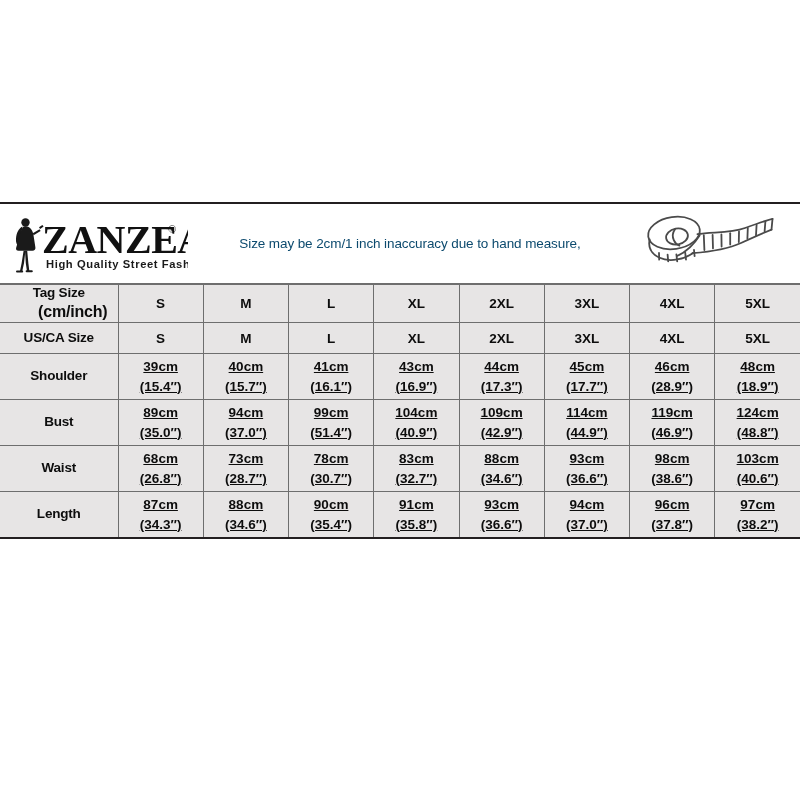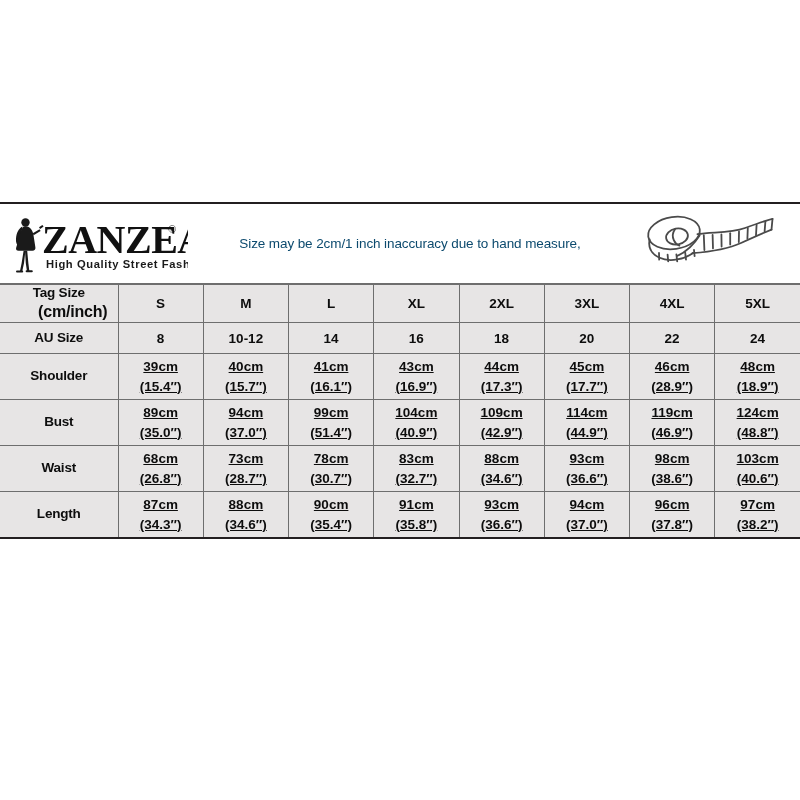--- a/index.html
+++ b/index.html
@@ -198,33 +198,33 @@
         <td>S</td>
         <td>M</td>
         <td>L</td>
         <td>XL</td>
         <td>2XL</td>
         <td>3XL</td>
         <td>4XL</td>
         <td>5XL</td>
       </tr>
 
-
-
       <tr class="r-size">
-        <td class="label-cell">AU Size</td>
-        <td>8</td>
-        <td>10-12</td>
-        <td>14</td>
-        <td>16</td>
-        <td>18</td>
-        <td>20</td>
-        <td>22</td>
-        <td>24</td>
-      </tr>
+        <td class="label-cell">US/CA Size</td>
+        <td>S</td>
+        <td>M</td>
+        <td>L</td>
+        <td>XL</td>
+        <td>2XL</td>
+        <td>3XL</td>
+        <td>4XL</td>
+        <td>5XL</td>
+      </tr>
+
+
 
       <tr class="r-meas">
         <td class="label-cell">Shoulder</td>
         <td class="meas-cell">
           <span class="cm">39cm</span>
           <span class="inch">(15.4″)</span>
         </td>
         <td class="meas-cell">
           <span class="cm">40cm</span>
           <span class="inch">(15.7″)</span>

